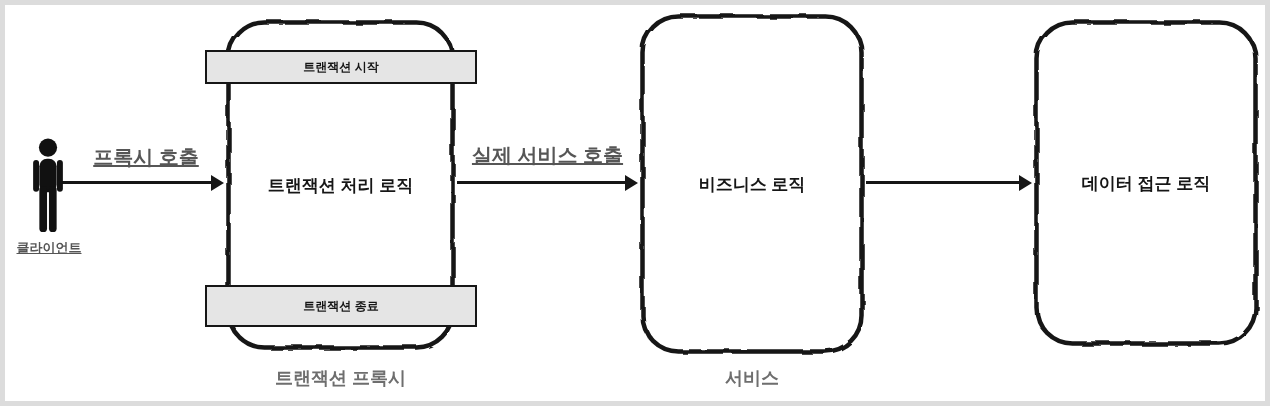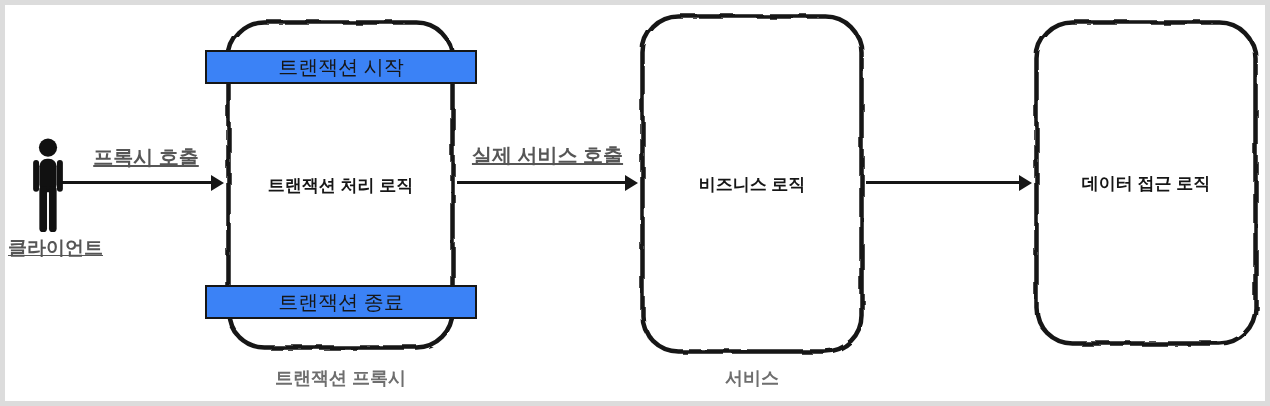--- a/index.html
+++ b/index.html
@@ -5,23 +5,23 @@
   html,body { margin:0; padding:0; background:#fff; }
   .stage {
     position:relative; width:1270px; height:406px; background:#ffffff;
     font-family:"Liberation Sans", sans-serif; overflow:hidden;
   }
   .frame { position:absolute; inset:0; border:5px solid #dcdcdc; pointer-events:none; }
 
   .sketch { position:absolute; }
 
   .banner {
-    position:absolute; background:#3b82f6; border:2px solid #161616;
+    position:absolute; background:#e5e5e5; border:2px solid #161616;
     display:flex; align-items:center; justify-content:center;
-    font-size:20px; font-weight:normal; color:#161616; white-space:nowrap;
+    font-size:12px; font-weight:bold; color:#161616; white-space:nowrap;
     box-sizing:border-box; z-index:3;
   }
   .node-title {
     position:absolute; display:flex; align-items:center; justify-content:center;
     font-size:17px; font-weight:bold; color:#161616; white-space:nowrap; z-index:2;
   }
   .caption {
     position:absolute; text-align:center; font-size:18px; font-weight:bold;
     color:#6e6e6e; white-space:nowrap; line-height:25px; z-index:2;
   }
@@ -51,31 +51,31 @@
   </svg>
 
   <svg class="person" width="48" height="96" viewBox="0 0 50 100">
     <circle cx="25" cy="10" r="9.5" fill="#111"></circle>
     <rect x="16" y="21.5" width="18" height="35" rx="8" fill="#111"></rect>
     <rect x="9.5" y="23" width="6.2" height="33" rx="3.1" fill="#111"></rect>
     <rect x="34.3" y="23" width="6.2" height="33" rx="3.1" fill="#111"></rect>
     <rect x="16" y="50" width="8" height="48" rx="3.8" fill="#111"></rect>
     <rect x="26" y="50" width="8" height="48" rx="3.8" fill="#111"></rect>
   </svg>
-  <div class="alabel" style="left:8px; top:235px; width:82px; font-size:19px; color:#555;">클라이언트</div>
+  <div class="alabel" style="left:8px; top:235px; width:82px; font-size:13px; color:#555;">클라이언트</div>
 
   <div class="arrow" style="left:60px; width:151px;"></div>
   <div class="alabel" style="left:62px; top:144px; width:168px;">프록시 호출</div>
 
   <svg class="sketch" style="left:224px; top:18px;" width="233" height="334" viewBox="0 0 233 334">
     <rect x="4.5" y="4.5" width="224" height="325" rx="36" fill="#ffffff" stroke="#161616" stroke-width="4.5" filter="url(#sketch)"></rect>
   </svg>
   <div class="banner" style="left:205px; top:50px; width:272px; height:34px;">트랜잭션 시작</div>
   <div class="node-title" style="left:224px; top:18px; width:233px; height:334px;">트랜잭션 처리 로직</div>
-  <div class="banner" style="left:205px; top:285px; width:272px; height:34px;">트랜잭션 종료</div>
+  <div class="banner" style="left:205px; top:285px; width:272px; height:42px;">트랜잭션 종료</div>
   <div class="caption" style="left:224px; top:366px; width:233px;">트랜잭션 프록시</div>
 
   <div class="arrow" style="left:457px; width:168px;"></div>
   <div class="alabel" style="left:457px; top:142px; width:181px;">실제 서비스 호출</div>
 
   <svg class="sketch" style="left:638px; top:12px;" width="228" height="344" viewBox="0 0 228 344">
     <rect x="4.5" y="4.5" width="219" height="335" rx="36" fill="#ffffff" stroke="#161616" stroke-width="4.5" filter="url(#sketch)"></rect>
   </svg>
   <div class="node-title" style="left:638px; top:12px; width:228px; height:344px;">비즈니스 로직</div>
   <div class="caption" style="left:638px; top:366px; width:228px;">서비스</div>

